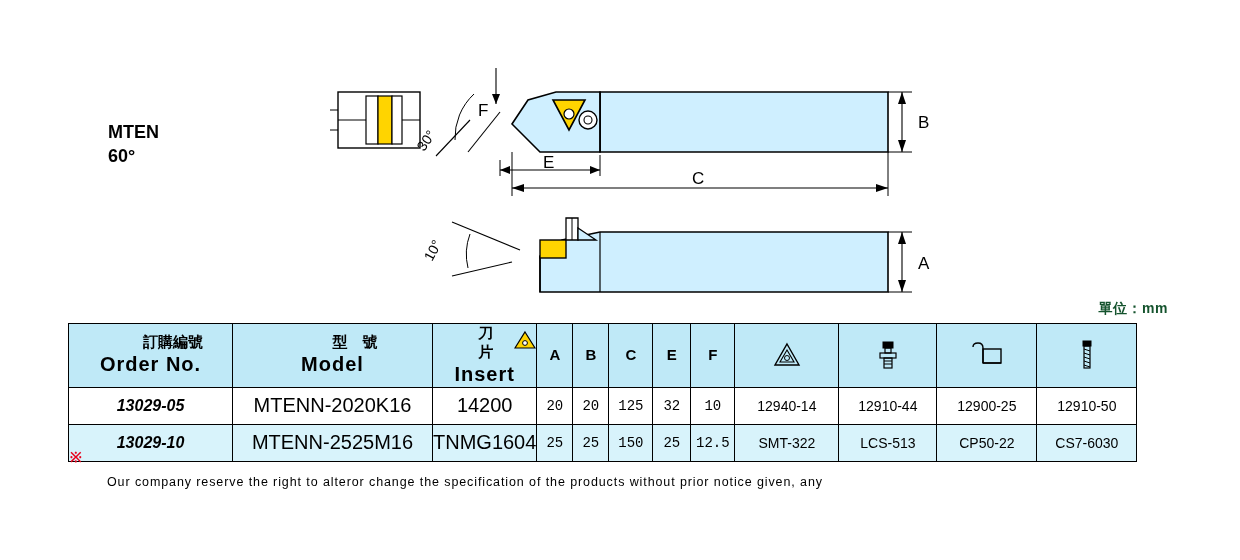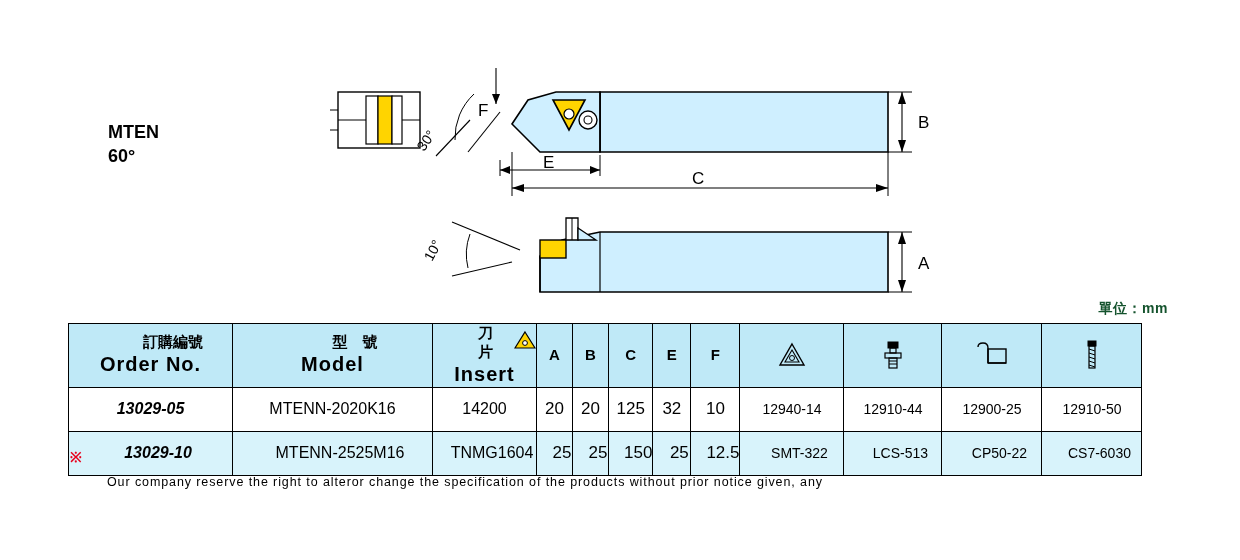--- a/index.html
+++ b/index.html
@@ -70,34 +70,34 @@
     color: #000;
   }
   .spec-table thead th {
     background: #bfe9f7;
     height: 48px;
     font-weight: bold;
     font-size: 15px;
     line-height: 1.25;
   }
   .spec-table tbody tr {
-    height: 44px;
+    height: 37px;
   }
   .row-odd td { background: #ffffff; }
-  .row-even td { background: #d8f3fb; padding-left: 15px; }
+  .row-even td { background: #d8f3fb; }
   .ordno {
     font-style: italic;
     font-weight: bold;
     font-size: 16px;
   }
   .model-cell {
-    font-size: 16px;
+    font-size: 20px;
     margin-top: 48px;
   }
-  .dim-cell { font-size: 17px; }
+  .dim-cell { font-size: 14px; font-family: Liberation Mono, monospace; }
   .acc-cell { font-size: 14px; margin-left: 29px; }
 
   .hdr-cn { font-size: 15px; padding-left: 45px; }
   .hdr-en { font-size: 20px; letter-spacing: 1px; }
 
   .icon-cell-inner {
     display: flex;
     align-items: center;
     justify-content: center;
     height: 46px;

